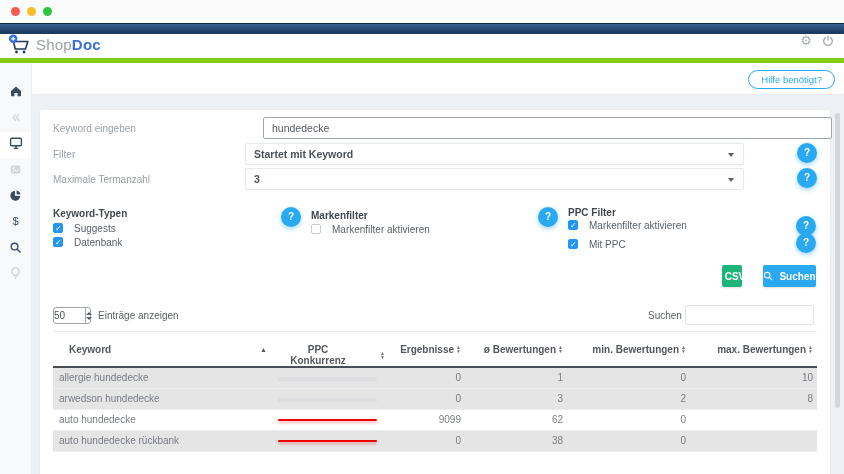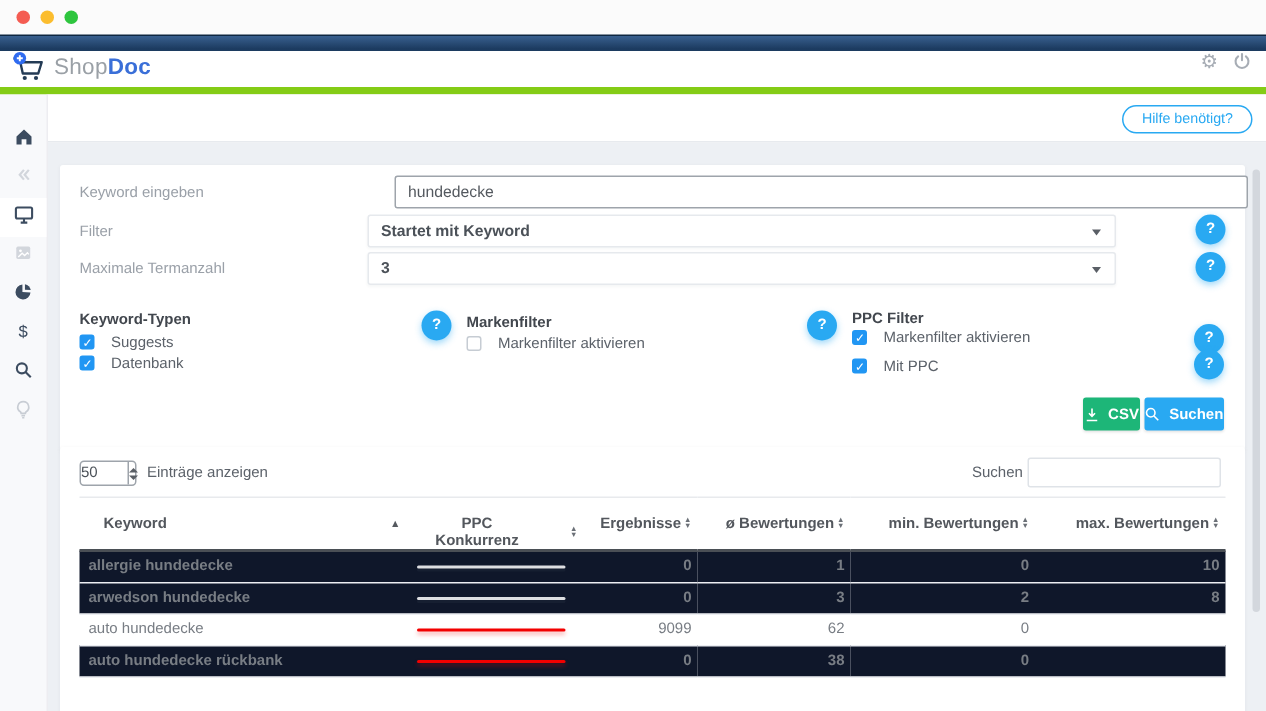--- a/index.html
+++ b/index.html
@@ -50,21 +50,21 @@
   .sect-title { position:absolute; font-size:10px; font-weight:bold; color:#42474e; }
   .cb-list { position:absolute; display:flex; flex-direction:column; }
   .cb-row { display:flex; gap:11px; height:13px; cursor:pointer; }
   .cb { width:10px; height:10px; border:1px solid #c6ccd3; border-radius:2px; background:#fff; position:relative; flex:0 0 auto; }
   .cb.checked { background:#2196f3; border-color:#2196f3; }
   .cb.checked::after { content:"✓"; position:absolute; left:1px; top:-1px; color:#fff; font-size:8px; line-height:11px; }
   .cb-label { font-size:10px; color:#5c626a; }
 
   .btnrow-btn { position:absolute; top:155px; height:22px; border:none; border-radius:2px; color:#fff; font-size:10px; font-weight:bold; font-family:inherit; display:flex; align-items:center; justify-content:center; gap:6px; cursor:pointer; box-shadow:0 1px 2px rgba(0,0,0,.12); }
   .btn-reset { left:585px; width:93px; background:#f2b01e; }
-  .btn-csv { left:682px; width:38px; background:#1db678; }
+  .btn-csv { left:682px; width:20px; background:#1db678; }
   .btn-search { left:723px; width:53px; background:#29a9f2; }
 
   
   .pgsize { position:absolute; left:13px; top:9px; width:38px; height:17px; border:1px solid #9ea4ab; border-radius:3px; display:flex; align-items:center; cursor:pointer; background:#fff;gap:20px; }
   .pgsize-val { flex:1; text-align:center; font-size:10px; color:#4b5158; }
   .stepper { width:13px; height:100%; border-left:1px solid #9ea4ab; display:flex; flex-direction:column; align-items:center; justify-content:center; gap:2px; }
   .tri-up { width:0; height:0; border-left:3px solid transparent; border-right:3px solid transparent; border-bottom:3.5px solid #5a5f66; }
   .tri-dn { width:0; height:0; border-left:3px solid transparent; border-right:3px solid transparent; border-top:3.5px solid #5a5f66; }
   .entries-label { position:absolute; left:58px; top:12px; font-size:10px; color:#5c626a; }
   .tbl-search-label { position:absolute; left:608px; top:12px; font-size:10px; color:#5c626a; }
@@ -73,21 +73,21 @@
   table.dt { position:absolute; left:13px; top:33px; width:764px; border-collapse:collapse; table-layout:fixed; }
   table.dt th { height:24px; border-top:1px solid #e8eaed; border-bottom:2px solid #4a4f55; background:#fff; font-size:10px; font-weight:bold; color:#53575d; padding:0; cursor:pointer; }
   .th-inner { display:flex; align-items:center; height:100%; padding:0 5px 0 16px;gap:27px; }
   th.col-ppc .th-inner { padding-left:11px;margin-top:12px; }
   th.num .th-inner { justify-content:flex-end; gap:2px; padding-right:4px; }
   th:not(.num) .th-inner { justify-content:space-between; }
   .sort-asc { color:#55595f; font-size:7px; line-height:7px; }
   .sort-both { display:flex; flex-direction:column; color:#6b7077; }
   .sort-both span { font-size:5px; line-height:4.5px; }
   table.dt td { height:21px; border-bottom:1px solid #eceef2; font-size:10px; color:#787d84; padding:0 4px 0 6px; }
-  table.dt tr.odd td { background:#0f172a;font-weight:bold; }
+  table.dt tr.odd td { background:#e5e5e5; }
   td.kw { color:#5e636a; }
   td.num { text-align:right; padding-right:5px; }
   .bar { height:2px; width:99px; border-radius:1px; margin-left:0; }
   .bar.low { background:#dddee1; box-shadow:0 2px 0 rgba(120,125,135,.08); }
   .bar.high { background:#f20000; box-shadow:0 2px 3px rgba(242,0,0,.35); }
 
   .scrollbar { position:absolute; right:4px; top:18px; width:5px; height:295px; border-radius:3px; background:#d3d7dd; }
 </style>
 </head>
 <body>

